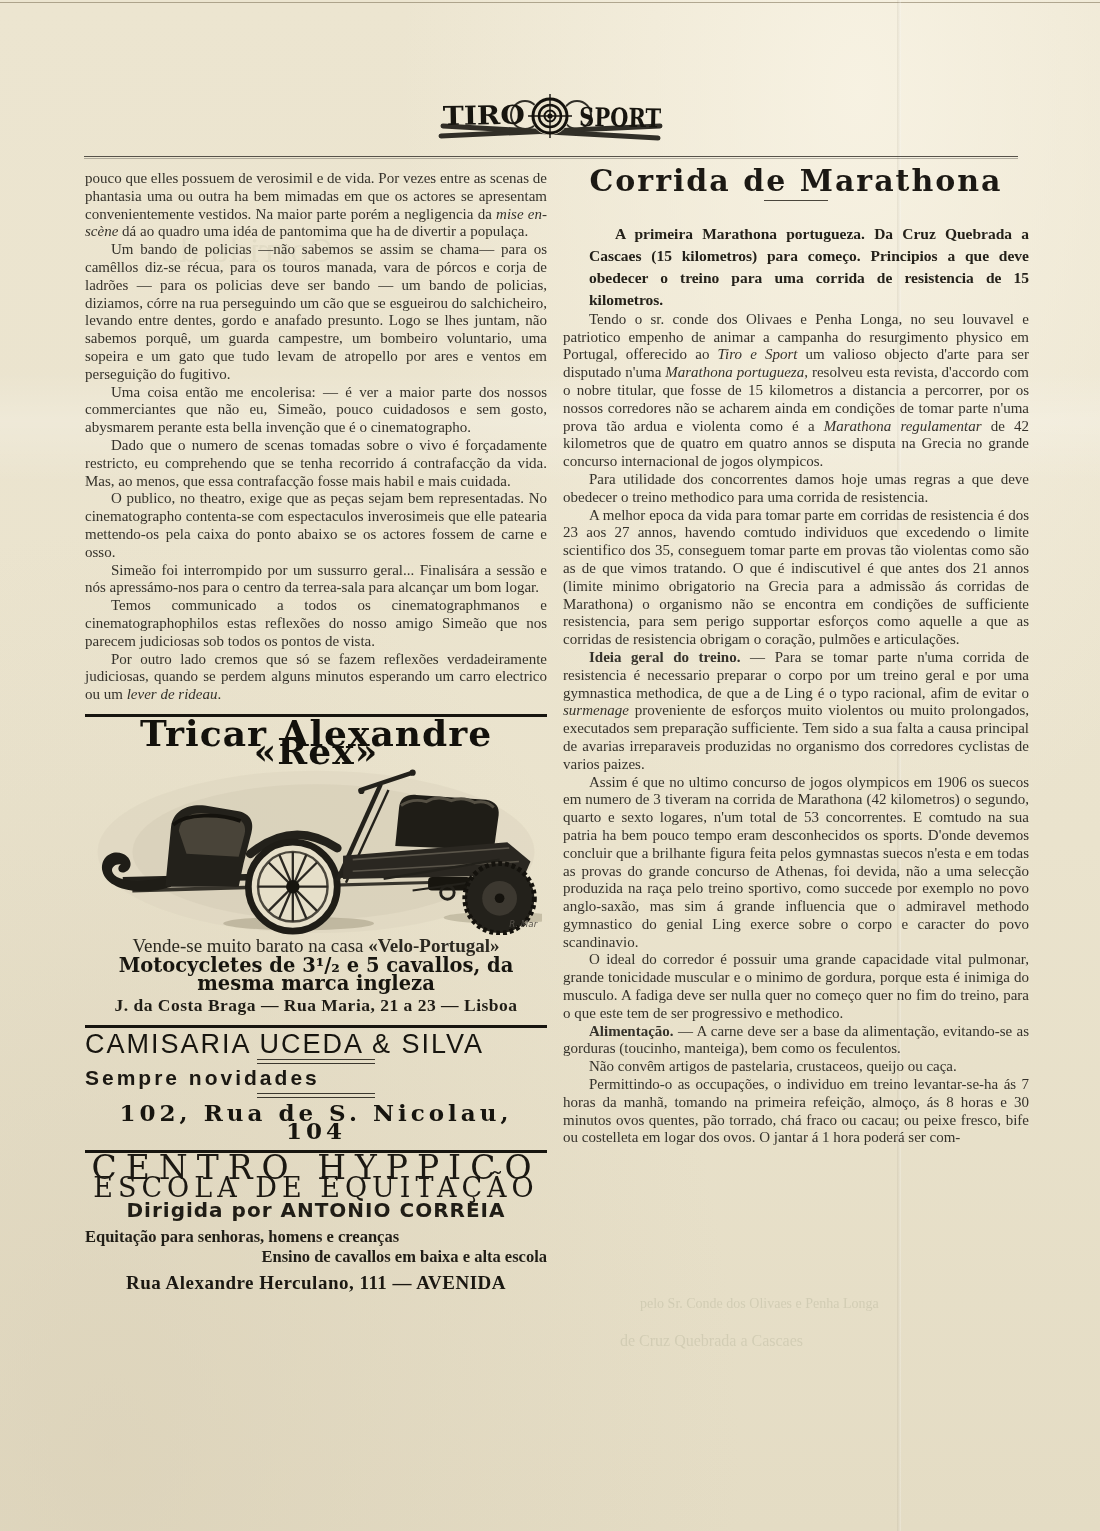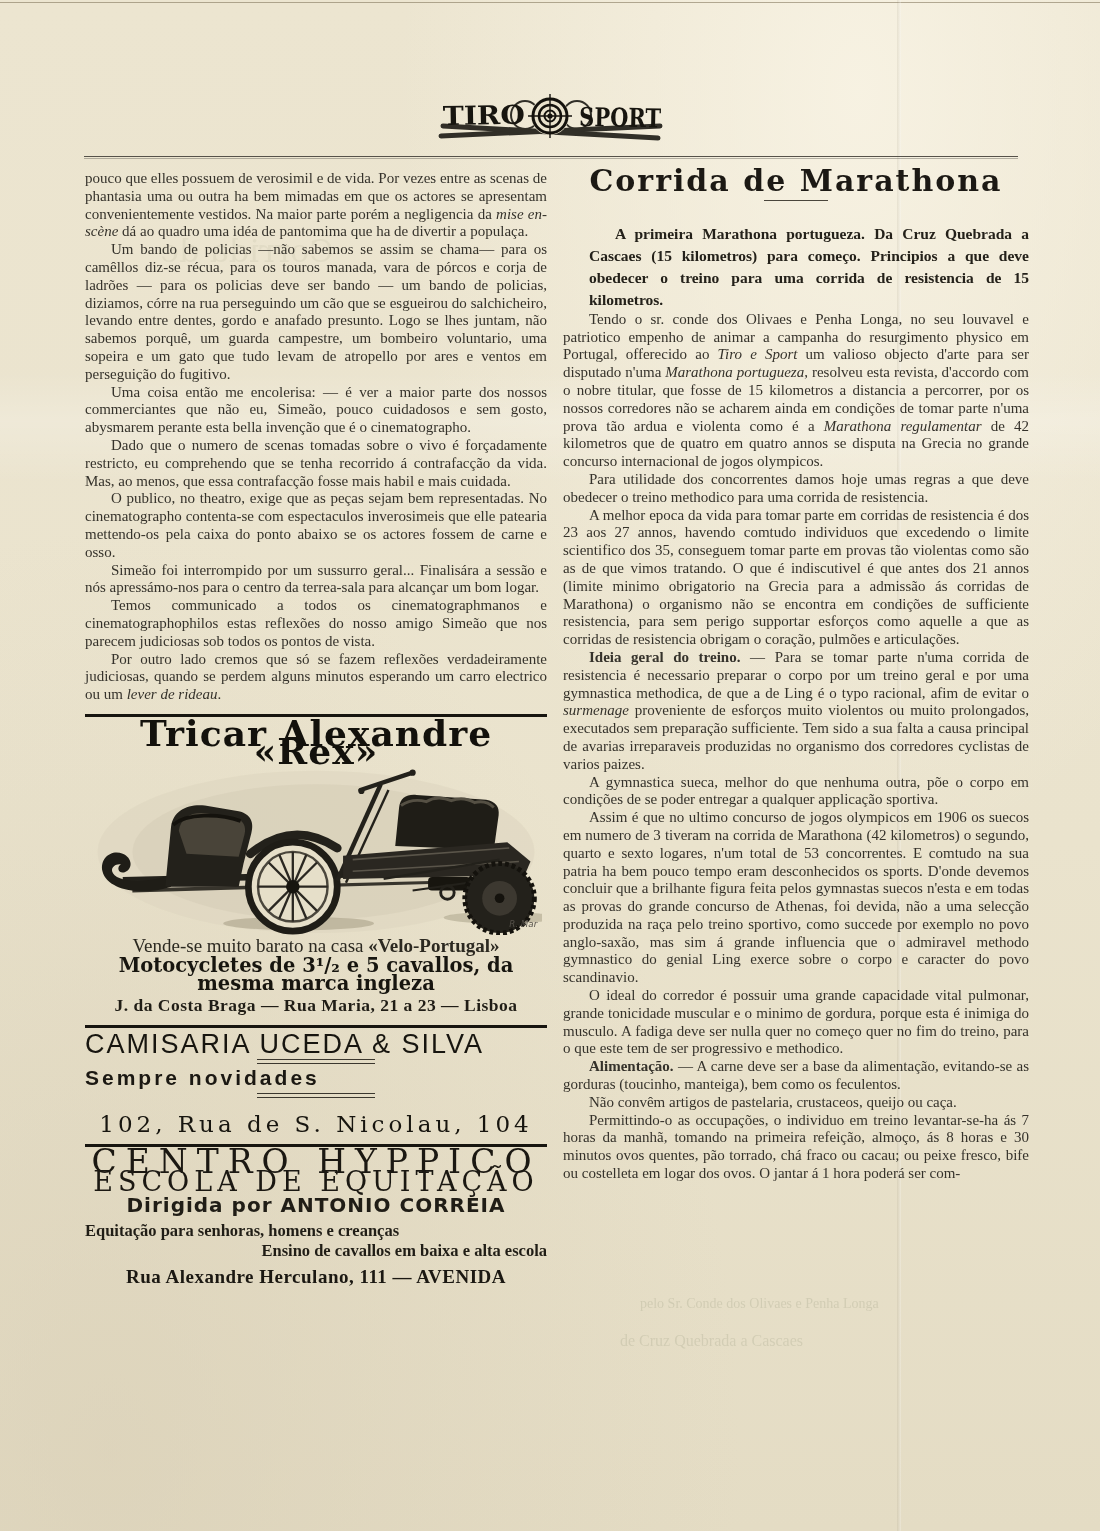--- a/index.html
+++ b/index.html
@@ -49,22 +49,22 @@
     text-indent:0;margin-top:3px;color:#17150f;}
   .cap3{text-align:center;font-weight:bold;font-size:17.5px;letter-spacing:0.5px;text-indent:0;
     margin-top:4px;color:#201d16;font-stretch:condensed;}
 
   .camisaria-name{font-family:"Liberation Sans", sans-serif;font-weight:normal;font-size:27px;
     letter-spacing:2px;text-align:left;color:#17150f;margin-top:8px;}
   .mini-rule{width:118px;height:3px;border-top:1px solid #3b372e;border-bottom:1px solid #3b372e;
     margin:6px auto 5px auto;}
   .camisaria-tag{font-family:Liberation Sans, sans-serif;font-weight:bold;font-size:21px;
     letter-spacing:3px;color:#1b1812;}
-  .camisaria-addr{font-family:"DejaVu Serif", serif;font-weight:normal;font-size:23px;letter-spacing:4px;
-    text-align:center;color:#17150f;margin-top:18px;}
+  .camisaria-addr{font-family:"DejaVu Serif", serif;font-weight:bold;font-size:23px;letter-spacing:4px;
+    text-align:center;color:#17150f;margin-top:6px;}
 
   .hyp1{font-family:"DejaVu Serif", serif;font-size:33px;letter-spacing:9px;text-align:center;
     color:#1b1812;margin-top:6px;}
   .hyp2{font-family:"DejaVu Serif", serif;font-size:27px;letter-spacing:5px;text-align:center;
     color:#1b1812;margin-top:2px;}
   .hyp3{font-family:"DejaVu Sans", sans-serif;font-weight:bold;font-size:20px;letter-spacing:1px;
     text-align:center;color:#201d16;margin-top:6px;}
   .hyp4{font-weight:bold;font-size:16.5px;text-align:left;color:#201d16;margin-top:8px;}
   .hyp5{font-weight:bold;font-size:16.5px;text-align:right;color:#201d16;margin-top:2px;}
   .hyp6{font-weight:bold;font-size:19px;letter-spacing:0.5px;text-align:center;color:#1b1812;margin-top:8px;}
@@ -208,21 +208,20 @@
 
   <div class="col col-right">
     <div>
       <div class="art-title">Corrida de Marathona</div>
       <div class="title-rule"></div>
       <p class="lead">A primeira Marathona portugueza. Da Cruz Quebrada a Cascaes (15 kilometros) para começo. Principios a que deve obedecer o treino para uma corrida de resistencia de 15 kilometros.</p>
       <p class="body-p"><span>Tendo o sr. conde dos Olivaes e Penha Longa, no seu louvavel e patriotico empenho de animar a campanha do resurgimento physico em Portugal, offerecido ao </span><span class="it">Tiro e Sport</span><span> um valioso objecto d'arte para ser disputado n'uma </span><span class="it">Marathona portugueza</span><span>, resolveu esta revista, d'accordo com o nobre titular, que fosse de 15 kilometros a distancia a percorrer, por os nossos corredores não se acharem ainda em condições de tomar parte n'uma prova tão ardua e violenta como é a </span><span class="it">Marathona regulamentar</span><span> de 42 kilometros que de quatro em quatro annos se disputa na Grecia no grande concurso internacional de jogos olympicos.</span></p>
       <p class="body-p"><span>Para utilidade dos concorrentes damos hoje umas regras a que deve obedecer o treino methodico para uma corrida de resistencia.</span></p>
       <p class="body-p"><span>A melhor epoca da vida para tomar parte em corridas de resistencia é dos 23 aos 27 annos, havendo comtudo individuos que excedendo o limite scientifico dos 35, conseguem tomar parte em provas tão violentas como são as de que vimos tratando. O que é indiscutivel é que antes dos 21 annos (limite minimo obrigatorio na Grecia para a admissão ás corridas de Marathona) o organismo não se encontra em condições de sufficiente resistencia, para sem perigo supportar esforços como aquelle a que as corridas de resistencia obrigam o coração, pulmões e articulações.</span></p>
       <p class="body-p"><span class="bd">Ideia geral do treino.</span><span> — Para se tomar parte n'uma corrida de resistencia é necessario preparar o corpo por um treino geral e por uma gymnastica methodica, de que a de Ling é o typo racional, afim de evitar o </span><span class="it">surmenage</span><span> proveniente de esforços muito violentos ou muito prolongados, executados sem preparação sufficiente. Tem sido a sua falta a causa principal de avarias irreparaveis produzidas no organismo dos corredores cyclistas de varios paizes.</span></p>
-      <p class="body-p"><span>A gymnastica sueca, melhor do que nenhuma outra, põe o corpo em condições de se poder entregar a qualquer applicação sportiva.</span></p>
       <p class="body-p"><span>Assim é que no ultimo concurso de jogos olympicos em 1906 os suecos em numero de 3 tiveram na corrida de Marathona (42 kilometros) o segundo, quarto e sexto logares, n'um total de 53 concorrentes. E comtudo na sua patria ha bem pouco tempo eram desconhecidos os sports. D'onde devemos concluir que a brilhante figura feita pelos gymnastas suecos n'esta e em todas as provas do grande concurso de Athenas, foi devida, não a uma selecção produzida na raça pelo treino sportivo, como succede por exemplo no povo anglo-saxão, mas sim á grande influencia que o admiravel methodo gymnastico do genial Ling exerce sobre o corpo e caracter do povo scandinavio.</span></p>
       <p class="body-p"><span>O ideal do corredor é possuir uma grande capacidade vital pulmonar, grande tonicidade muscular e o minimo de gordura, porque esta é inimiga do musculo. A fadiga deve ser nulla quer no começo quer no fim do treino, para o que este tem de ser progressivo e methodico.</span></p>
       <p class="body-p"><span class="bd">Alimentação.</span><span> — A carne deve ser a base da alimentação, evitando-se as gorduras (toucinho, manteiga), bem como os feculentos.</span></p>
       <p class="body-p"><span>Não convêm artigos de pastelaria, crustaceos, queijo ou caça.</span></p>
       <p class="body-p"><span>Permittindo-o as occupações, o individuo em treino levantar-se-ha ás 7 horas da manhã, tomando na primeira refeição, almoço, ás 8 horas e 30 minutos ovos quentes, pão torrado, chá fraco ou cacau; ou peixe fresco, bife ou costelleta em logar dos ovos. O jantar á 1 hora poderá ser com-</span></p>
     </div>
   </div>
 
 </div>
 

